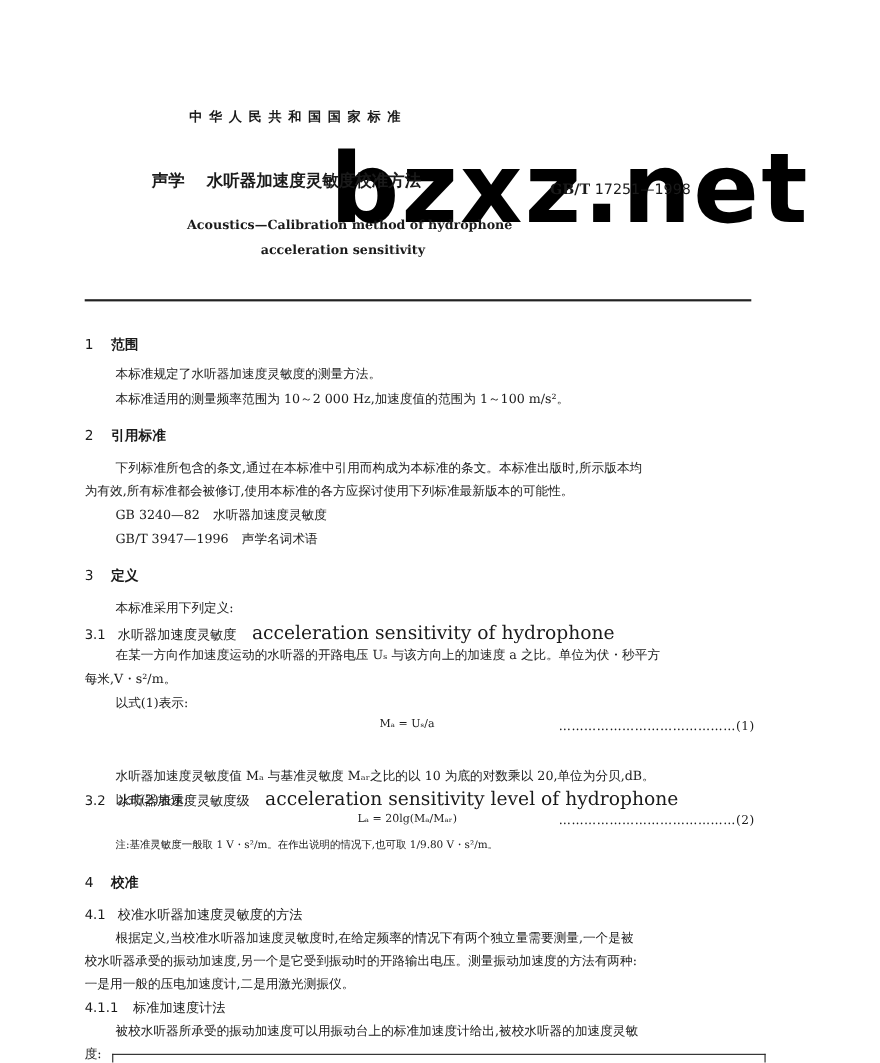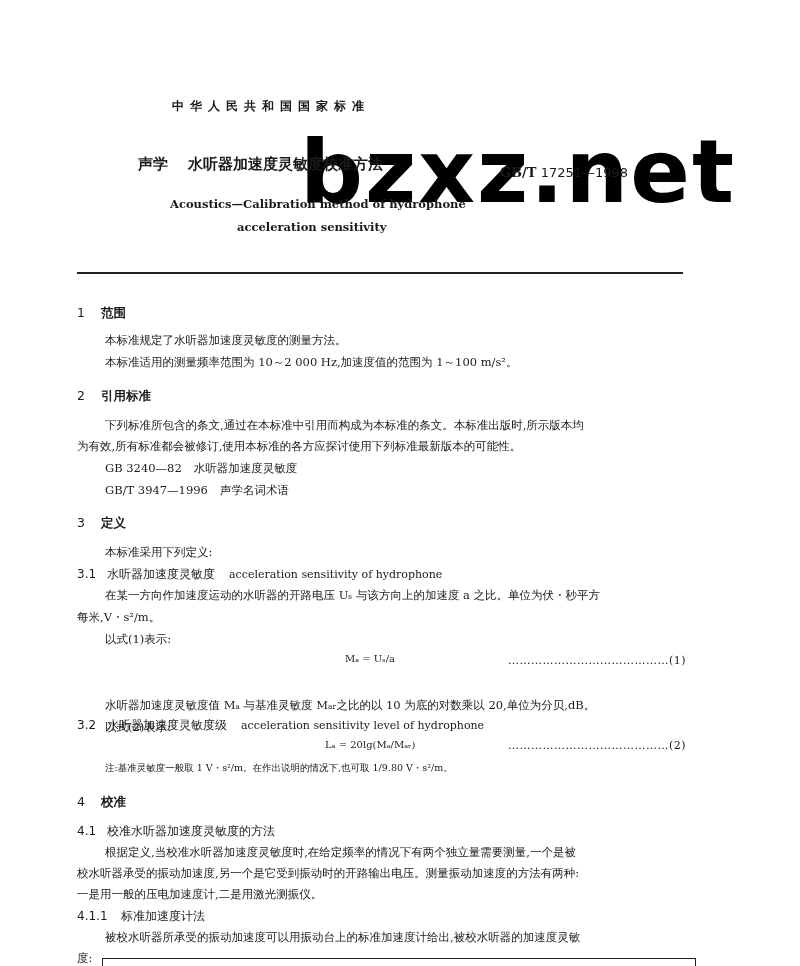--- a/index.html
+++ b/index.html
@@ -25,21 +25,21 @@
   .std-no b { font-family: "DejaVu Serif", serif; }
   .title-en1 { left: 170px; top: 197px; font-size: 11.5px; font-weight: bold; z-index: 1; }
   .title-en2 { left: 237px; top: 220px; font-size: 11.5px; font-weight: bold; z-index: 1; }
   .rule { left: 77px; top: 272px; width: 606px; height: 2px; background: #222; z-index: 1; }
 
   .h1 { font-size: 12.5px; font-weight: bold; font-family: "DejaVu Sans", sans-serif; z-index: 1; }
   .h1 .num { display: inline-block; width: 24px; font-weight: normal; }
   .p { font-size: 11.5px; z-index: 1; white-space: nowrap; }
   .h2 { font-size: 12px; z-index: 1; white-space: nowrap; font-family: "DejaVu Sans", sans-serif; }
   .h2 .num { display: inline-block; width: 30px; }
-  .h2 .en { font-family: "DejaVu Serif", serif; font-size: 11px; margin-left: 14px; }
+  .h2 .en { font-family: "DejaVu Serif", serif; font-size: 17px; margin-left: 14px; }
   .formula { font-size: 10px; z-index: 1; white-space: nowrap; }
   .dots { font-size: 11px; z-index: 1; white-space: nowrap; letter-spacing: 0.5px; }
   .note { font-size: 9.5px; z-index: 1; white-space: nowrap; }
   .box { left: 102px; top: 958px; width: 592px; height: 20px; border: 1.5px solid #222; border-bottom: none; z-index: 1; }
 </style>
 </head>
 <body>
 
 <div class="abs watermark">bzxz.net</div>
 

